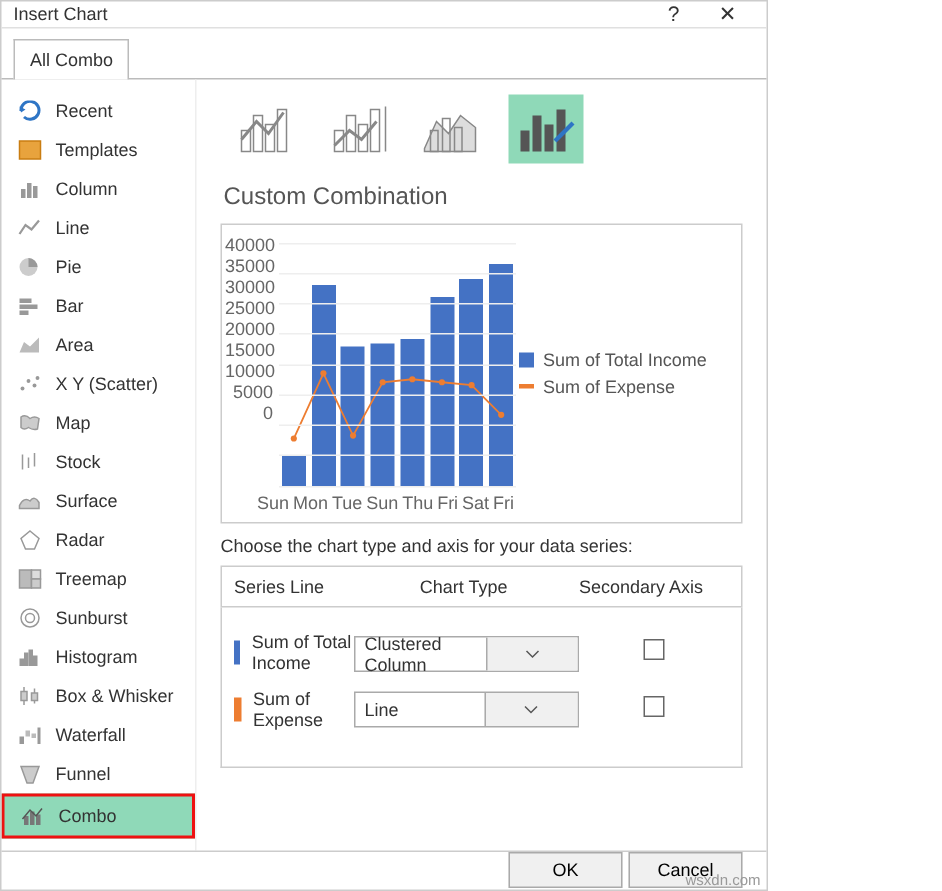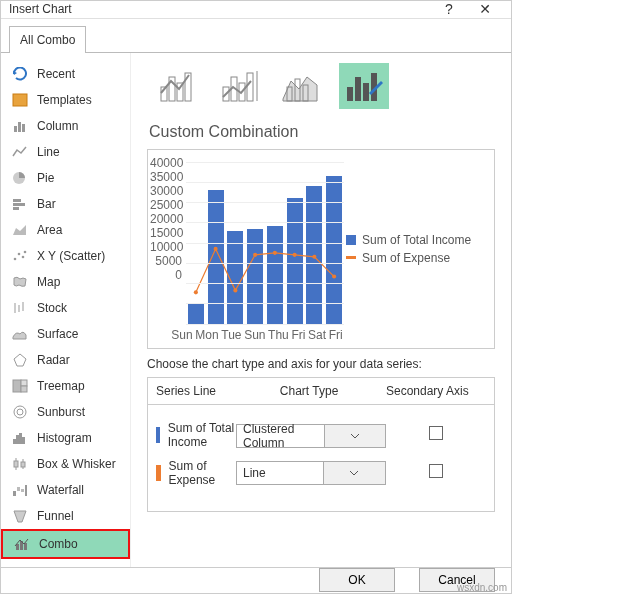--- a/index.html
+++ b/index.html
@@ -39,21 +39,21 @@
 .series-header .col3 { width: 100px; text-align: left; }
 .series-body { border: 1px solid #ccc; border-top: none; padding: 6px 8px 14px 8px; }
 .series-row { display: flex; align-items: center; margin: 10px 0; }
 .series-row .name { flex: 1.4; display: flex; align-items: center; gap: 8px; }
 .series-row .type { flex: 1.2; }
 .series-row .sec { width: 100px; text-align: center; }
 .dropdown { display: inline-flex; align-items: center; border: 1px solid #aaa; height: 24px; width: 150px; background: #fff; gap: 24px; }
 .dropdown span { flex: 1; padding: 0 6px; }
 .dropdown .arrow { width: 24px; height: 100%; display: flex; align-items: center; justify-content: center; border-left: 1px solid #aaa; background: #f0f0f0; }
 .checkbox { width: 14px; height: 14px; border: 1px solid #666; display: inline-block; }
-.footer { height: 42px; display: flex; justify-content: flex-end; align-items: center; padding: 0 16px; border-top: 1px solid #ccc; gap: 24px; }
+.footer { height: 42px; display: flex; justify-content: flex-end; align-items: center; padding: 0 16px; border-top: 1px solid #ccc; gap: 4px; }
 .btn-flat { min-width: 76px; height: 24px; border: 1px solid #aaa; background: #f0f0f0; cursor: pointer; }
 .watermark { position: absolute; right: 4px; bottom: 0; font-size: 10px; color: #999; }
 svg { display: block; }
 </style>
 </head>
 <body>
 
 <div class="dialog">
 
   <div class="titlebar">

